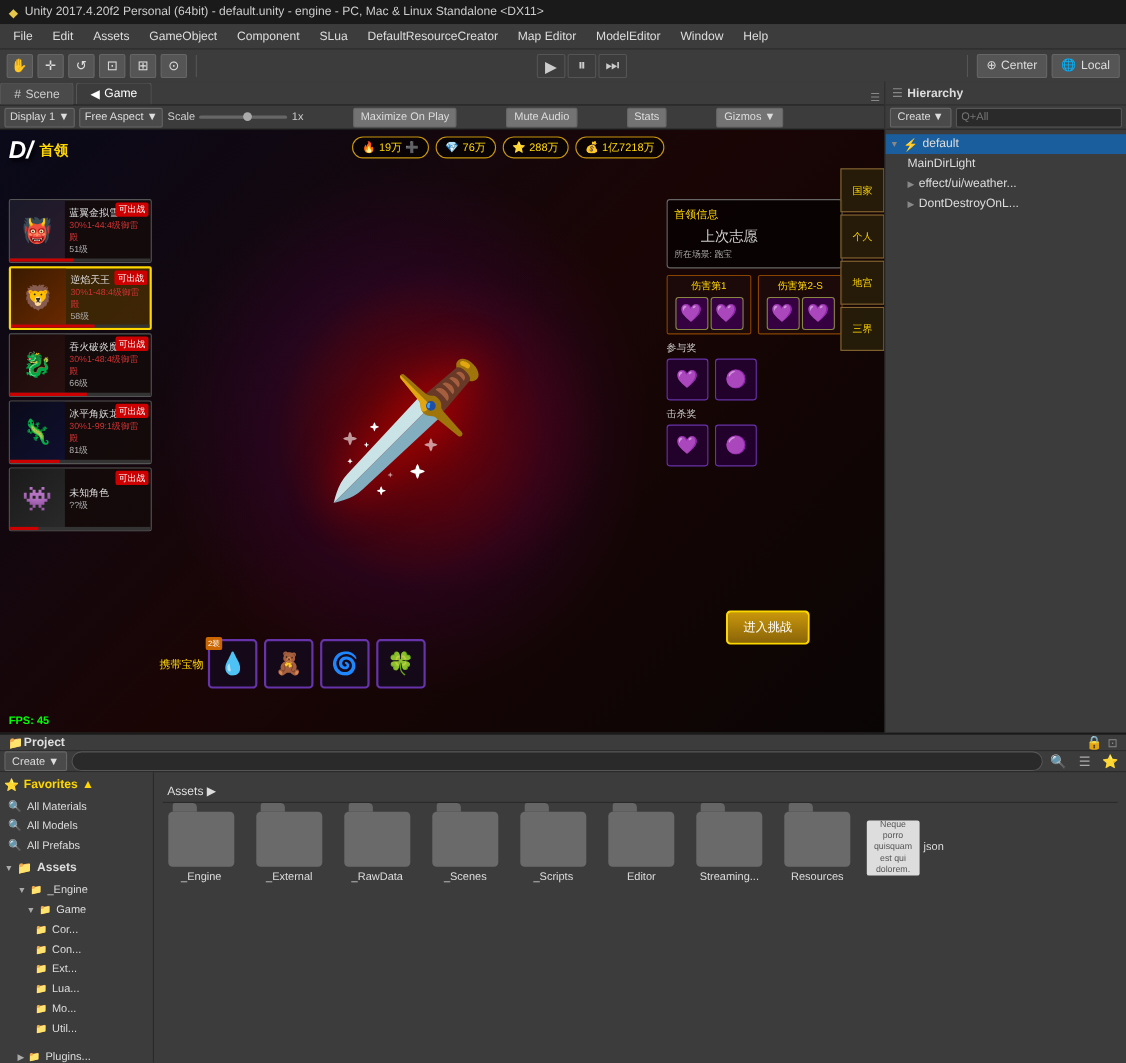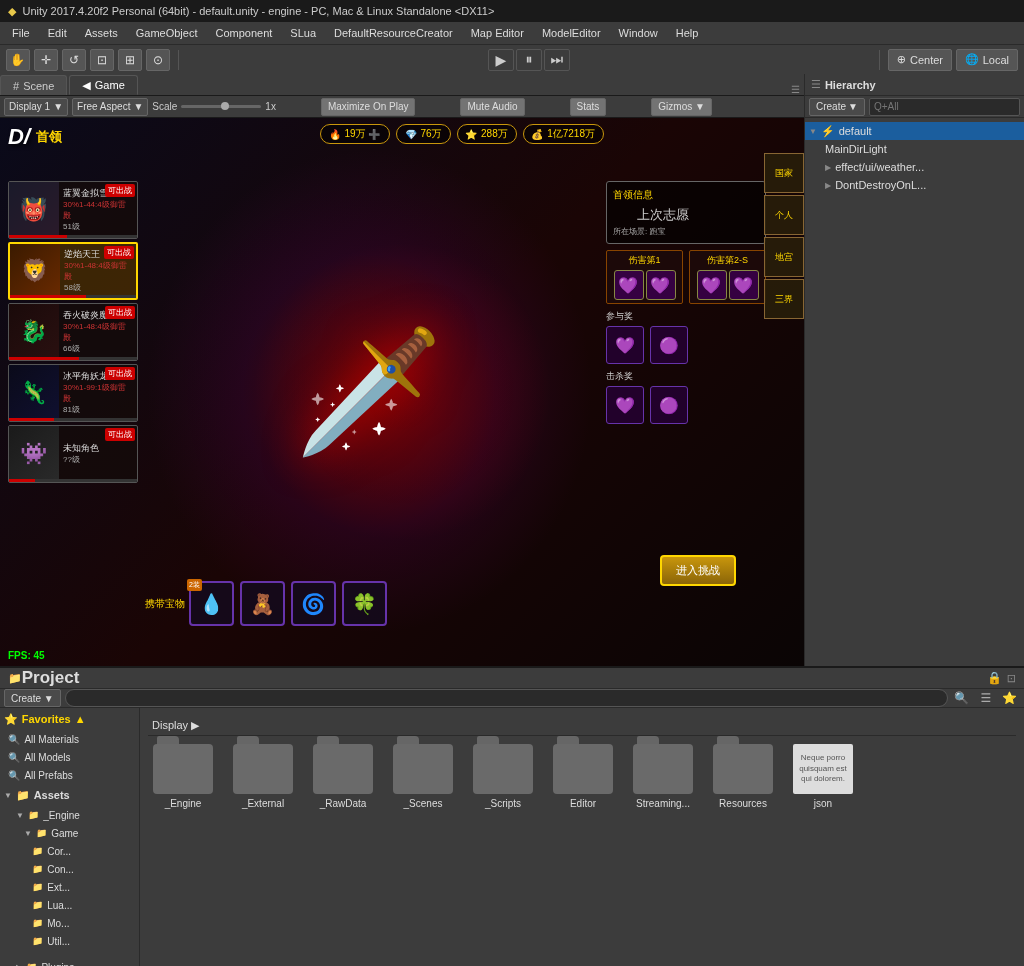--- a/index.html
+++ b/index.html
@@ -250,21 +250,21 @@
 
     
     #bottom-panel {
       height: 300px; background: #3c3c3c; border-top: 2px solid #1a1a1a;
       display: flex; flex-direction: column;
     }
     #project-header {
       height: 22px; background: #3c3c3c; display: flex; align-items: center;
       padding: 0 8px; border-bottom: 1px solid #2a2a2a;
     }
-    .project-title { color: #ddd; font-size: 17px; font-weight: bold; display: flex; align-items: center; gap: 4px; }
+    .project-title { color: #ddd; font-size: 11px; font-weight: bold; display: flex; align-items: center; gap: 4px; }
     .lock-icon { color: #888; font-size: 12px; margin-left: auto; }
 
     #project-content {
       flex: 1; display: flex;
     }
 
     
     #favorites-sidebar {
       width: 140px; background: #3c3c3c; border-right: 1px solid #2a2a2a;
       overflow-y: auto;
@@ -314,21 +314,21 @@
     .folder-big {
       width: 60px; height: 50px; background: #666; border-radius: 4px;
       position: relative; display: flex; align-items: center; justify-content: center;
     }
     .folder-big::before {
       content: ''; position: absolute; top: -8px; left: 4px;
       width: 22px; height: 8px; background: #666; border-radius: 2px 4px 0 0;
     }
     .folder-label { color: #ddd; font-size: 10px; text-align: center; }
     .asset-file {
-      width: 70px; display: flex; flex-direction: column; align-items: center;
+      width: 70px; display: flex; flex-direction: row; align-items: center;
       cursor: pointer; gap: 4px;
     }
     .file-icon-box {
       width: 60px; height: 50px; background: #ddd; border-radius: 2px;
       display: flex; align-items: center; justify-content: center;
       font-size: 8px; color: #555; text-align: center; padding: 4px;
       line-height: 1.3;
     }
     .file-label { color: #ddd; font-size: 10px; text-align: center; }
 
@@ -753,21 +753,21 @@
         <div style="height:8px;"></div>
         <div class="assets-sub tree-indent1">
           <span class="tree-arrow">▶</span>
           <span class="folder-icon-sm">📁</span>
           <span>Plugins...</span>
         </div>
       </div>
 
       <div id="assets-main">
         <div id="assets-path">
-          <span>Display ▶</span>
+          <span>Assets ▶</span>
         </div>
         <div class="asset-grid">
 
           <div class="asset-folder">
             <div class="folder-big" style="background:#6a6a6a;">
             </div>
             <span class="folder-label">_Engine</span>
           </div>
           <div class="asset-folder">
             <div class="folder-big" style="background:#6a6a6a;"></div>

